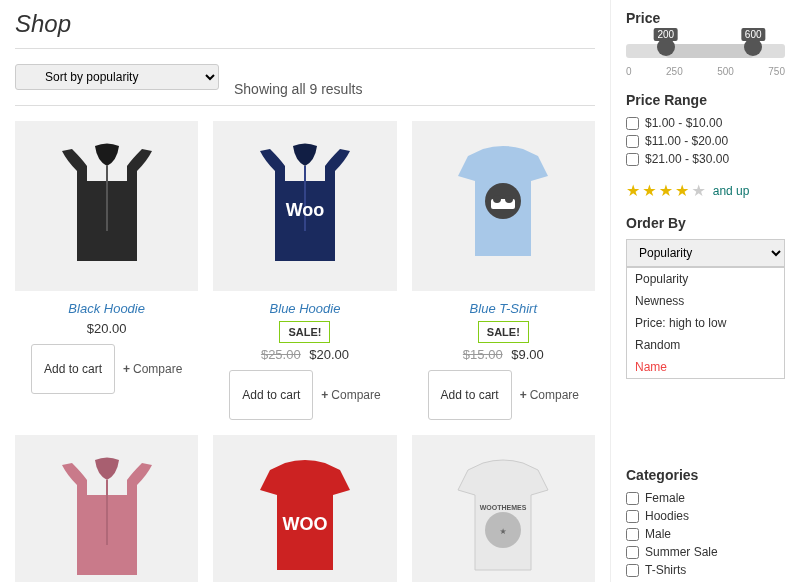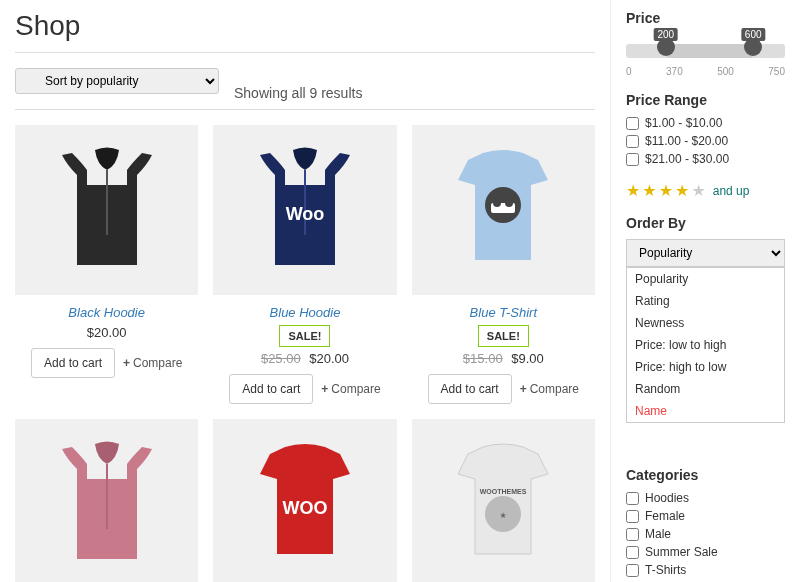--- a/index.html
+++ b/index.html
@@ -2,38 +2,38 @@
 <html><head>
   <meta charset="utf-8">
   <style>
     * { box-sizing: border-box; margin: 0; padding: 0; }
     body { font-family: Arial, sans-serif; font-size: 13px; color: #333; background: #fff; width: 800px; }
 
     .page-wrapper { display: flex; gap: 0; }
     .main-content { flex: 1; padding: 10px 15px; max-width: 610px; }
     .sidebar { width: 190px; padding: 10px 15px; border-left: 1px solid #eee; }
 
-    h1.shop-title { font-size: 28px; font-weight: 300; margin-bottom: 10px; color: #333; }
+    h1.shop-title { font-size: 24px; font-weight: 300; margin-bottom: 10px; color: #333; font-style: italic; }
 
     .toolbar { display: flex; align-items: center; gap: 15px; margin-bottom: 15px; border-top: 1px solid #ddd; border-bottom: 1px solid #ddd; padding: 8px 0; }
     .sort-select { padding: 4px 25px; border: 1px solid #ccc; border-radius: 3px; font-size: 12px; }
     .results-count { font-size: 14px; color: #555; margin-top: 24px; }
 
     .products-grid { display: grid; grid-template-columns: repeat(3, 1fr); gap: 15px; }
     .product-card { text-align: center; }
     .product-image { background: #f0f0f0; width: 100%; height: 170px; display: flex; align-items: center; justify-content: center; margin-bottom: 10px; }
     .product-image svg { width: 100px; height: 140px; }
     .product-name { font-size: 13px; margin-bottom: 5px; font-style: italic; }
     .product-name a { color: #337ab7; text-decoration: none; }
     .sale-badge { display: inline-block; border: 1px solid #84cc16; padding: 4px 8px; font-size: 11px; margin-bottom: 4px; font-weight: bold; }
     .product-price { font-size: 13px; margin-bottom: 8px; color: #333; }
     .product-price .original { text-decoration: line-through; color: #999; margin-right: 5px; }
     .product-price .sale { color: #333; }
     .card-actions { display: flex; align-items: center; justify-content: center; gap: 8px; }
-    .btn-add-cart { background: #fff; border: 1px solid #ccc; padding: 7px 12px; font-size: 12px; cursor: pointer; border-radius: 3px; color: #333; }
+    .btn-add-cart { background: #fff; border: 1px solid #ccc; padding: 17px 12px; font-size: 12px; cursor: pointer; border-radius: 3px; color: #333; }
     .btn-compare { background: none; border: none; font-size: 12px; cursor: pointer; color: #555; display: flex; align-items: center; gap: 3px; }
     .compare-plus { font-weight: bold; }
 
     
     .sidebar-section { margin-bottom: 15px; }
     .sidebar-section-title { font-size: 14px; font-weight: bold; margin-bottom: 8px; color: #333; }
 
     .price-slider-container { margin-bottom: 5px; }
     .price-slider-track { position: relative; height: 14px; background: #ddd; border-radius: 3px; margin: 18px 0 8px; }
     .price-slider-fill { position: absolute; height: 100%; background: #ccc; border-radius: 3px; left: 25%; right: 20%; }
@@ -197,21 +197,21 @@
       <div class="price-slider-container">
         <div class="price-slider-track">
           <span class="slider-label left">200</span>
           <span class="slider-label right">600</span>
           <div class="price-slider-fill"></div>
           <div class="price-slider-handle left"></div>
           <div class="price-slider-handle right"></div>
         </div>
         <div class="price-ticks">
           <span>0</span>
-          <span>370</span>
+          <span>250</span>
           <span>500</span>
           <span>750</span>
         </div>
       </div>
     </div>
 
     <div class="sidebar-section">
       <div class="sidebar-section-title">Price Range</div>
       <ul class="price-range-list">
         <li>
@@ -241,40 +241,38 @@
     </div>
 
     <div class="sidebar-section">
       <div class="sidebar-section-title">Order By</div>
       <div class="dropdown-open">
         <select class="order-by-select">
           
         <option>Popularity</option><option>Rating</option><option>Newness</option><option>Price: low to high</option><option>Price: high to low</option><option>Random</option><option>Name</option></select>
         <ul class="dropdown-list">
           <li>Popularity</li>
-          <li>Rating</li>
           <li>Newness</li>
-          <li>Price: low to high</li>
           <li>Price: high to low</li>
           <li>Random</li>
           <li class="active">Name</li>
         </ul>
       </div>
     </div>
 
     <div class="sidebar-section" style="margin-top: 200px;">
       <div class="sidebar-section-title">Categories</div>
       <ul class="categories-list">
         <li>
           <input type="checkbox" style="">
+          <span>Female</span>
+        </li>
+        <li>
+          <input type="checkbox" style="">
           <span>Hoodies</span>
-        </li>
-        <li>
-          <input type="checkbox" style="">
-          <span>Female</span>
         </li>
         <li>
           <input type="checkbox" style="">
           <span>Male</span>
         </li>
         <li>
           <input type="checkbox" style="">
           <span>Summer Sale</span>
         </li>
         <li>

